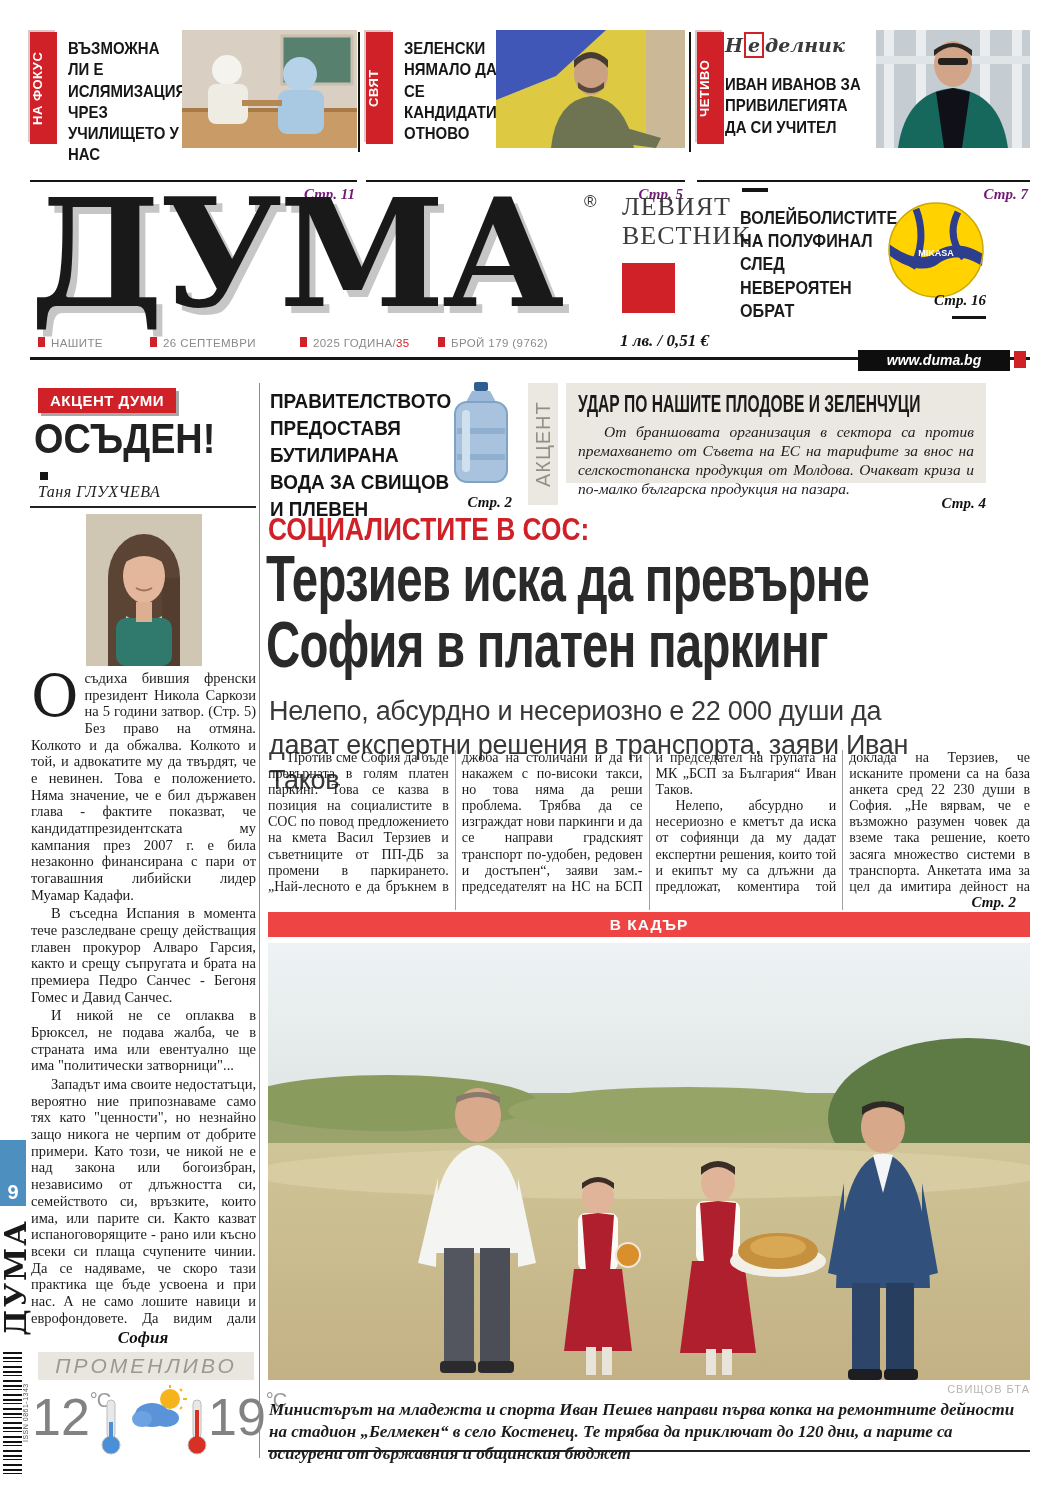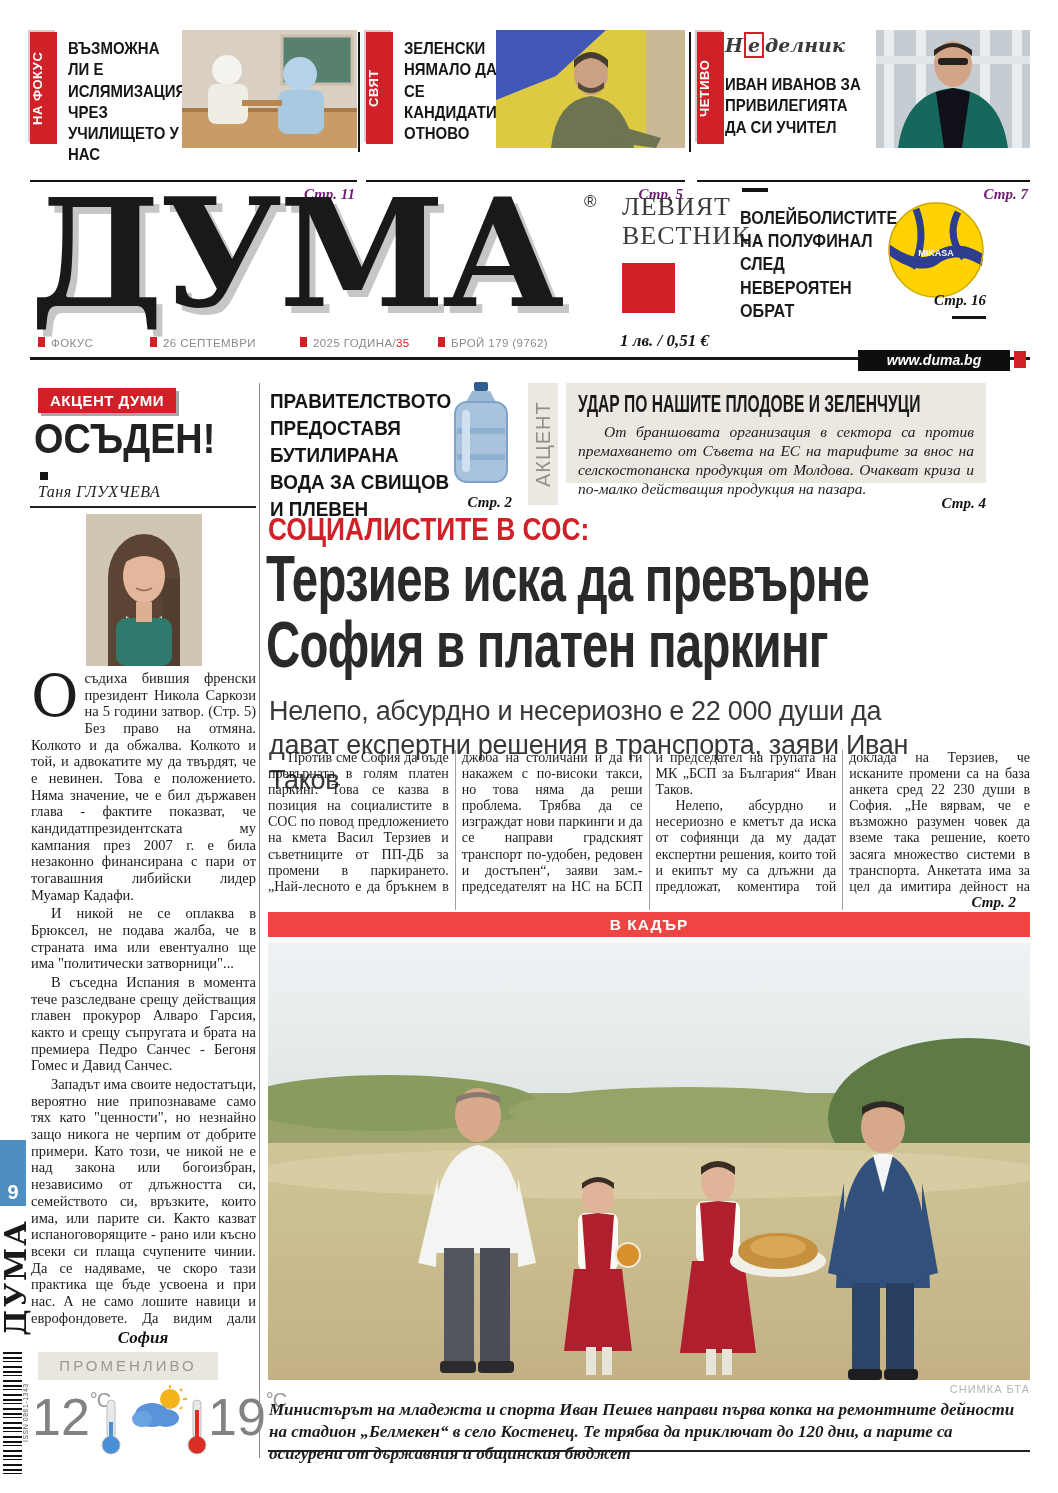--- a/index.html
+++ b/index.html
@@ -66,22 +66,22 @@
   .op-body{position:absolute;left:31px;top:670px;width:225px;height:658px;overflow:hidden;
            font-family:"Liberation Serif",serif;font-size:14.5px;line-height:1.15;
            text-align:justify;color:#1c1c1c;}
   .op-body p{margin:0 0 2px 0;text-indent:20px;}
   .op-body p.first{text-indent:0;}
   .dropcap{float:left;font-family:"DejaVu Serif",serif;font-size:58px;line-height:.82;
            margin:3px 6px 0 0;color:#1c1c1c;}
   .city{position:absolute;left:30px;top:1328px;width:226px;text-align:center;
         font-family:"Liberation Serif",serif;font-style:italic;font-weight:bold;
         font-size:17px;color:#111;}
-  .cond-bar{position:absolute;left:38px;top:1352px;width:180px;height:28px;background:#e9e6e0;
-            color:#9b998f;font-size:15px;letter-spacing:3px;text-align:center;line-height:28px;}
+  .cond-bar{position:absolute;left:38px;top:1352px;width:216px;height:28px;background:#e9e6e0;
+            color:#9b998f;font-size:21px;letter-spacing:3px;text-align:center;line-height:28px;font-style:italic;}
   .temp{position:absolute;top:1390px;font-size:52px;color:#828282;line-height:1;}
   .temp sup{font-size:20px;color:#9a9a9a;vertical-align:28px;letter-spacing:-1px;}
 
   
   .railbox{position:absolute;left:0;top:1140px;width:26px;height:66px;background:#4d8fbf;
            color:#fff;font-weight:bold;font-size:20px;text-align:center;line-height:105px;}
   .rail-logo{position:absolute;left:-2px;top:1205px;width:32px;height:145px;
              font-family:"DejaVu Serif",serif;font-weight:bold;font-size:30px;color:#191919;
              writing-mode:vertical-rl;transform:rotate(180deg);text-align:center;letter-spacing:2px;}
   .barcode{position:absolute;left:3px;top:1352px;width:19px;height:122px;background:
@@ -216,21 +216,21 @@
       <path d="M3 44 C25 60 40 60 50 52 C60 44 78 42 97 54 L96 66 C78 54 62 56 52 64 C40 73 20 68 4 56 Z" fill="#2e3e8e"></path>
       <path d="M30 9 C38 30 36 52 26 68" stroke="#2e3e8e" stroke-width="7" fill="none"></path>
       <path d="M72 12 C64 28 66 44 78 58" stroke="#2e3e8e" stroke-width="7" fill="none"></path>
       <text x="50" y="56" font-size="9" fill="#ffffff" text-anchor="middle" font-weight="bold">MIKASA</text>
       <circle cx="50" cy="50" r="47" fill="none" stroke="#cda800" stroke-width="1.5"></circle>
     </svg>
   </div>
   <div class="sport-page">Стр. 16</div>
   <div class="dash" style="left:952px;top:316px;width:34px;height:3px;"></div>
 
-  <div class="dl-item" style="left:38px;"><span class="sq"></span><span>ФОКУС</span></div>
+  <div class="dl-item" style="left:38px;"><span class="sq"></span><span>НАШИТЕ</span></div>
   <div class="dl-item" style="left:150px;"><span class="sq"></span><span>26 СЕПТЕМВРИ</span></div>
   <div class="dl-item" style="left:300px;"><span class="sq"></span><span>2025 ГОДИНА/</span><span class="red">35</span></div>
   <div class="dl-item" style="left:438px;"><span class="sq"></span><span>БРОЙ 179 (9762)</span></div>
   <div class="price">1 лв. / 0,51 €</div>
   <div class="mainline"></div>
   <div class="sitebox">www.duma.bg</div>
   <div class="sitebox-sq"></div>
 
   <div class="badge">АКЦЕНТ ДУМИ</div>
   <div class="op-title">ОСЪДЕН!</div>
@@ -246,22 +246,22 @@
       <rect x="76" y="64" width="18" height="88" fill="#523d2f"></rect>
       <ellipse cx="58" cy="62" rx="21" ry="27" fill="#e3b79b"></ellipse>
       <path d="M37 50 Q58 34 79 50 L79 40 Q58 26 37 40 Z" fill="#5b4434"></path>
       <path d="M50 74 Q58 79 66 74" stroke="#a3705c" stroke-width="2" fill="none"></path>
       <rect x="30" y="104" width="56" height="48" rx="10" fill="#2f7a6d"></rect>
       <rect x="50" y="88" width="16" height="20" fill="#dcae92"></rect>
     </svg>
   </div>
   <div class="op-body">
     <p class="first"><span class="dropcap">О</span><span>съдиха бившия френски президент Никола Саркози на 5 години затвор. (Стр. 5) Без право на отмяна. Колкото и да обжалва. Колкото и той, и адвокатите му да твърдят, че е невинен. Това е положението. Няма значение, че е бил държавен глава - фактите показват, че кандидатпрезидентската му кампания през 2007 г. е била незаконно финансирана с пари от тогавашния либийски лидер Муамар Кадафи.</span></p>
+    <p>В съседна Испания в момента тече разследване срещу действащия главен прокурор Алваро Гарсия, както и срещу съпругата и брата на премиера Педро Санчес - Бегоня Гомес и Давид Санчес.</p>
     <p>И никой не се оплаква в Брюксел, не подава жалба, че в страната има или евентуално ще има "политически затворници"...</p>
-    <p>В съседна Испания в момента тече разследване срещу действащия главен прокурор Алваро Гарсия, както и срещу съпругата и брата на премиера Педро Санчес - Бегоня Гомес и Давид Санчес.</p>
     <p>Западът има своите недостатъци, вероятно ние припознаваме само тях като "ценности", но незнайно защо никога не черпим от добрите примери. Като този, че никой не е над закона или богоизбран, независимо от длъжността си, семейството си, връзките, които има, или парите си. Както казват испаноговорящите - рано или късно всеки си плаща счупените чинии. Да се надяваме, че скоро тази практика ще бъде усвоена и при нас. А не само лошите навици и еврофондовете. Да видим дали тогава хората ще се натискат толкова много да стават политици.</p>
   </div>
 
   <div class="city">София</div>
   <div class="cond-bar">ПРОМЕНЛИВО</div>
   <div class="temp" style="left:32px;"><span>12</span><sup>°C</sup></div>
   <div class="abs" style="left:100px;top:1398px;">
     <svg width="22" height="58" viewBox="0 0 22 58">
       <rect x="7" y="2" width="8" height="38" rx="4" fill="#e8e8e8" stroke="#bdbdbd"></rect>
       <circle cx="11" cy="47" r="9" fill="#4a90d9" stroke="#bdbdbd"></circle>
@@ -308,21 +308,21 @@
       <rect x="7" y="72" width="48" height="6" fill="#8fb0cf"></rect>
       <rect x="12" y="28" width="8" height="62" rx="4" fill="#cfe0ef"></rect>
     </svg>
   </div>
   <div class="pageref" style="left:440px;top:486px;width:72px;text-align:right;">Стр. 2</div>
 
   <div class="akcent">АКЦЕНТ</div>
 
   <div class="produce">
     <div class="produce-title">УДАР ПО НАШИТЕ ПЛОДОВЕ И ЗЕЛЕНЧУЦИ</div>
-    <div class="produce-text"><span class="ind"></span><span>От браншовата организация в сектора са против премахването от Съвета на ЕС на тарифите за внос на селскостопанска продукция от Молдова. Очакват криза и по-малко действащия продукция на пазара.</span></div>
+    <div class="produce-text"><span class="ind"></span><span>От браншовата организация в сектора са против премахването от Съвета на ЕС на тарифите за внос на селскостопанска продукция от Молдова. Очакват криза и по-малко българска продукция на пазара.</span></div>
   </div>
   <div class="pageref" style="left:920px;top:487px;width:66px;text-align:right;">Стр. 4</div>
 
   <div class="kicker">СОЦИАЛИСТИТЕ В СОС:</div>
   <div class="headline">
     <div>Терзиев иска да превърне</div>
     <div>София в платен паркинг</div>
   </div>
   <div class="subhead">Нелепо, абсурдно и несериозно е 22 000 души да дават експертни решения в транспорта, заяви Иван Таков</div>
   <div class="story">
@@ -387,17 +387,17 @@
       <path d="M568 345 Q572 218 615 210 Q658 218 662 345 Z" fill="#31517c"></path>
       <polygon points="605,212 615,210 625,212 615,250" fill="#f3f5f7"></polygon>
       <path d="M576 240 L560 330 L576 334 Z" fill="#31517c"></path>
       <path d="M654 240 L670 330 L654 334 Z" fill="#31517c"></path>
       <rect x="584" y="340" width="28" height="90" fill="#2c4568"></rect>
       <rect x="618" y="340" width="28" height="90" fill="#273e5e"></rect>
       <rect x="580" y="426" width="34" height="11" rx="4" fill="#1e1e22"></rect>
       <rect x="616" y="426" width="34" height="11" rx="4" fill="#1e1e22"></rect>
     </svg>
   </div>
-  <div class="credit">СНИМКА БТА</div>
+  <div class="credit">СВИЩОВ БТА</div>
   <div class="caption">Министърът на младежта и спорта Иван Пешев направи първа копка на ремонтните дейности на стадион „Белмекен“ в село Костенец. Те трябва да приключат до 120 дни, а парите са осигурени от държавния и общинския бюджет</div>
   <div class="botrule"></div>
 
 </div>
 
 </body></html>

